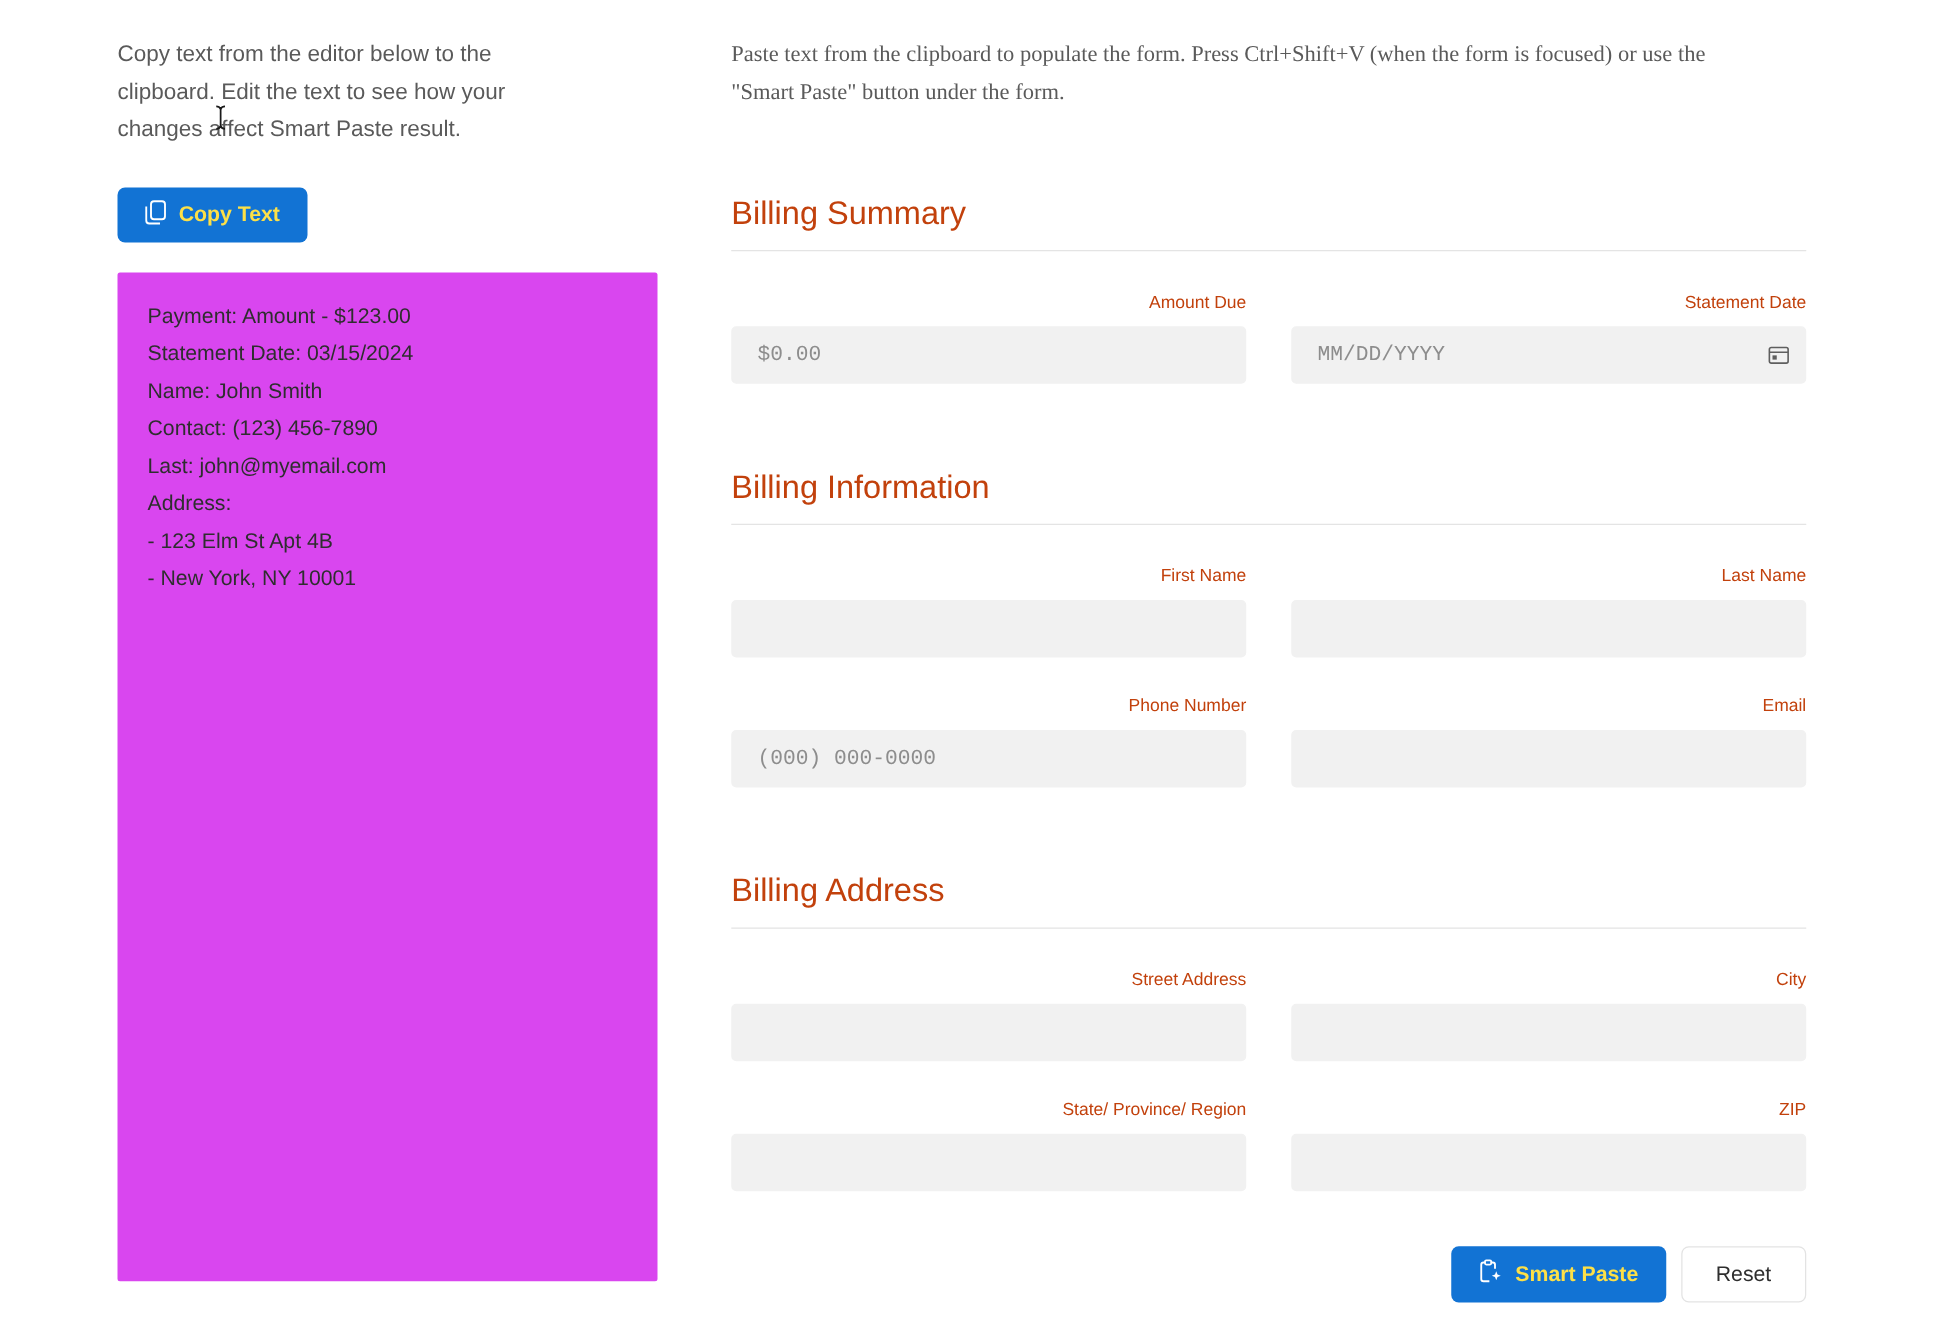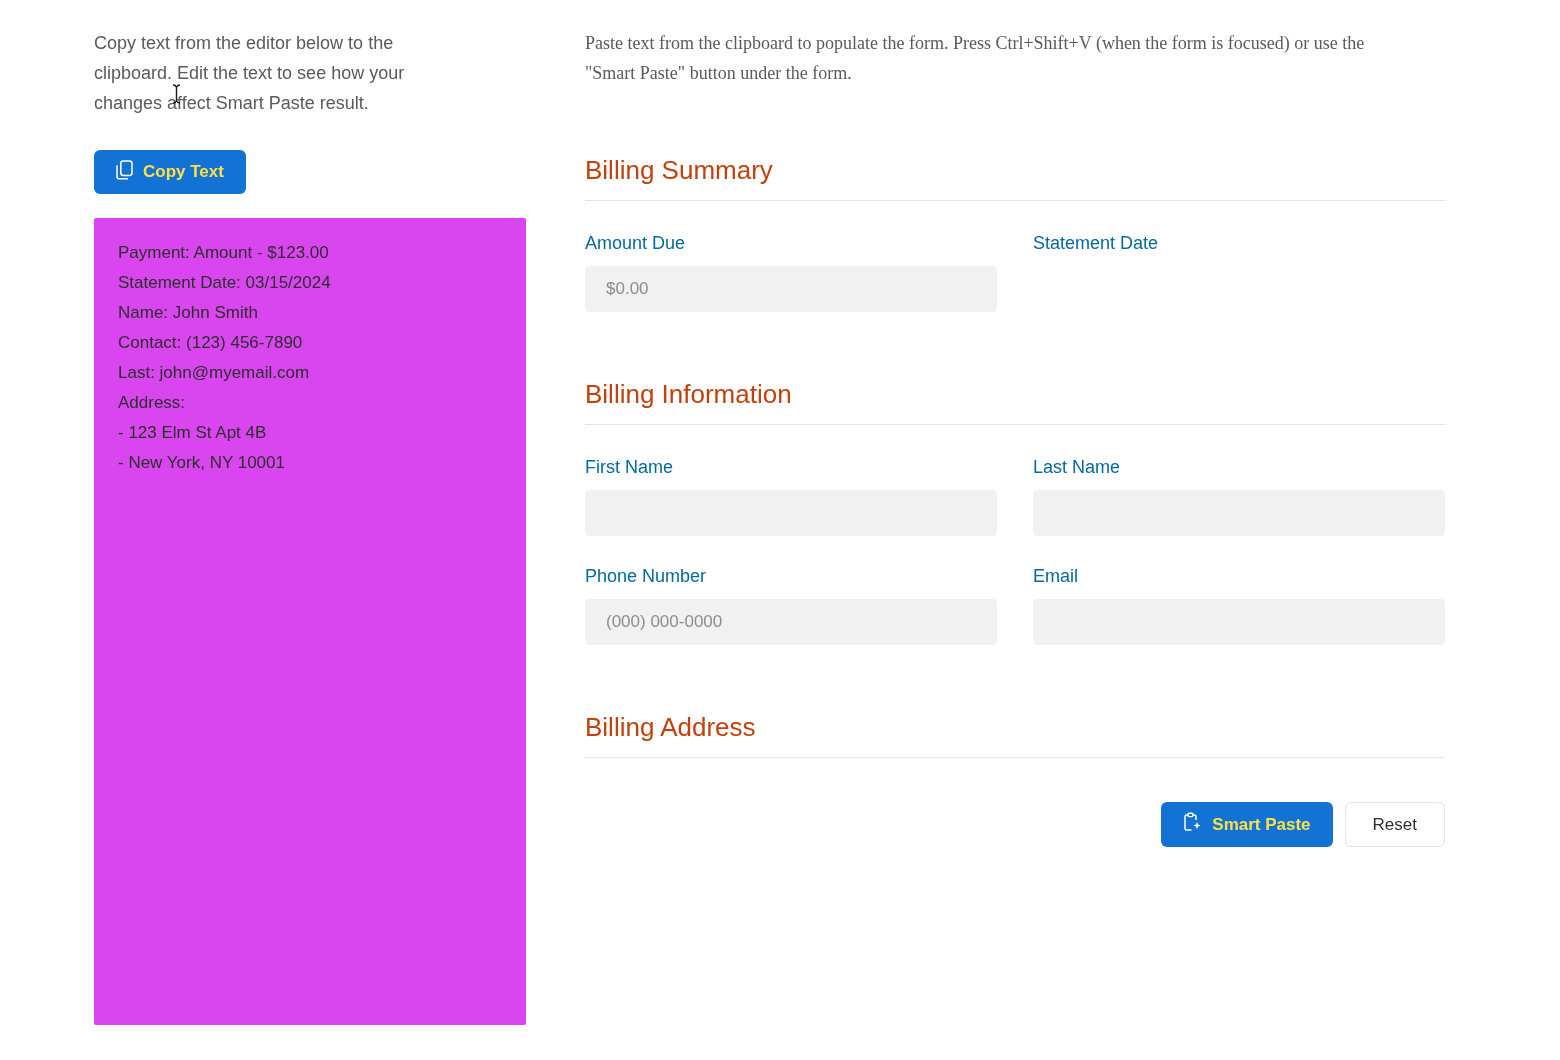--- a/index.html
+++ b/index.html
@@ -93,33 +93,34 @@
 
   .form-grid {
     display: grid;
     grid-template-columns: 412px 412px;
     column-gap: 36px;
     row-gap: 30px;
     margin-top: 32px;
   }
   .field label {
     display: block;
-    font-size: 18px;
-    color: #0369a1;
+    font-size: 14px;
+    color: #c2410c;
     margin-bottom: 12px;
+    text-align: right;
   }
   .input-wrap { position: relative; }
   .field input {
     width: 100%;
     height: 46px;
     background: #f1f1f1;
     border: 1px solid #f1f1f1;
     border-radius: 4px;
     padding: 0 20px;
-    font-family: Liberation Sans, sans-serif;
+    font-family: Liberation Mono, monospace;
     font-size: 17px;
     color: #333333;
     outline: none;
   }
   .field input::placeholder { color: #8d8d8d; opacity: 1; }
   .input-wrap.has-icon input { padding-right: 48px; }
   .input-icon {
     position: absolute;
     right: 13px;
     top: 50%;
@@ -192,20 +193,30 @@
     <hr class="rule">
     <div class="form-grid">
       <div class="field">
         <label>Amount Due</label>
         <div class="input-wrap">
           <input type="text" placeholder="$0.00" style="">
         </div>
       </div>
       <div class="field">
         <label>Statement Date</label>
+        <div class="input-wrap has-icon">
+          <input type="text" placeholder="MM/DD/YYYY" style="">
+          <span class="input-icon">
+            <svg width="18" height="18" viewBox="0 0 18 18" fill="none">
+              <rect x="1.5" y="3" width="15" height="12.5" rx="1.5" stroke="#5f5f5f" stroke-width="1.3"></rect>
+              <line x1="1.5" y1="6.8" x2="16.5" y2="6.8" stroke="#5f5f5f" stroke-width="1.3"></line>
+              <rect x="4" y="9.3" width="3.4" height="3.4" fill="#5f5f5f"></rect>
+            </svg>
+          </span>
+        </div>
       </div>
     </div>
 
     <h2 class="section-heading">Billing Information</h2>
     <hr class="rule">
     <div class="form-grid">
       <div class="field">
         <label>First Name</label>
         <div class="input-wrap">
           <input type="text" placeholder="" style="">
@@ -226,20 +237,46 @@
       <div class="field">
         <label>Email</label>
         <div class="input-wrap">
           <input type="text" placeholder="" style="">
         </div>
       </div>
     </div>
 
     <h2 class="section-heading">Billing Address</h2>
     <hr class="rule">
+    <div class="form-grid">
+      <div class="field">
+        <label>Street Address</label>
+        <div class="input-wrap">
+          <input type="text" placeholder="" style="">
+        </div>
+      </div>
+      <div class="field">
+        <label>City</label>
+        <div class="input-wrap">
+          <input type="text" placeholder="" style="">
+        </div>
+      </div>
+      <div class="field">
+        <label>State/ Province/ Region</label>
+        <div class="input-wrap">
+          <input type="text" placeholder="" style="">
+        </div>
+      </div>
+      <div class="field">
+        <label>ZIP</label>
+        <div class="input-wrap">
+          <input type="text" placeholder="" style="">
+        </div>
+      </div>
+    </div>
 
     <div class="actions">
       <button class="btn-primary">
         <span class="icon">
           <svg width="19" height="20" viewBox="0 0 19 20" fill="none">
             <path d="M5.5 3 H3.8 A1.8 1.8 0 0 0 2 4.8 V16.2 A1.8 1.8 0 0 0 3.8 18 H8.5" stroke="#ffffff" stroke-width="1.5"></path>
             <path d="M9.5 3 H11.2 A1.8 1.8 0 0 1 13 4.8 V8" stroke="#ffffff" stroke-width="1.5"></path>
             <rect x="5" y="1.2" width="5" height="3.4" rx="1" stroke="#ffffff" stroke-width="1.4"></rect>
             <path d="M14 10 l1 2.6 2.6 1 -2.6 1 -1 2.6 -1-2.6 -2.6-1 2.6-1 z" fill="#ffffff"></path>
           </svg>

